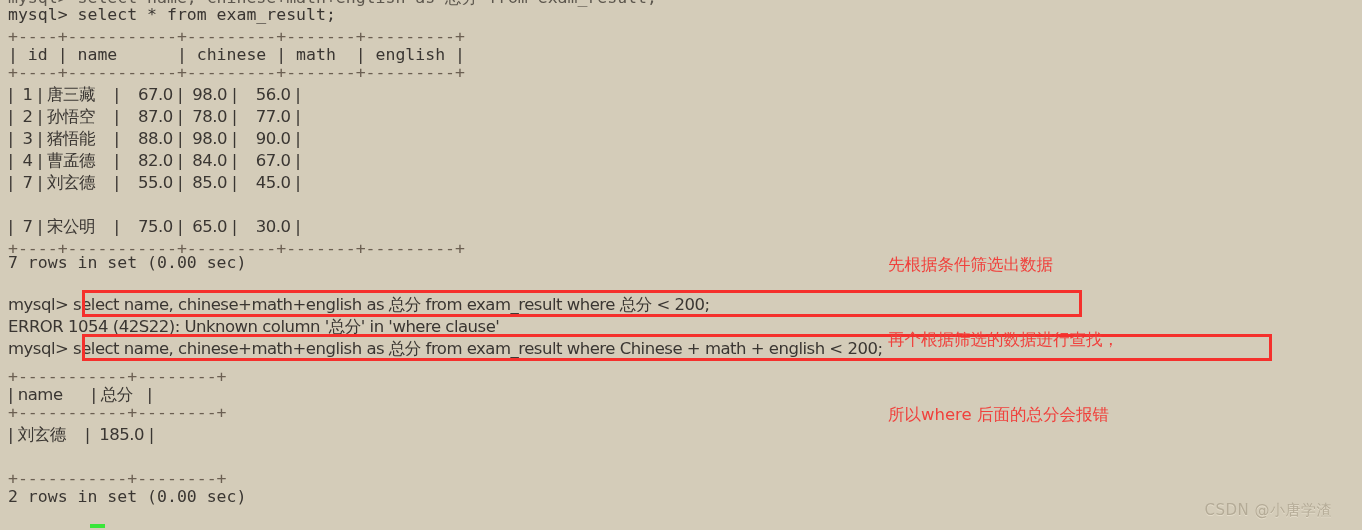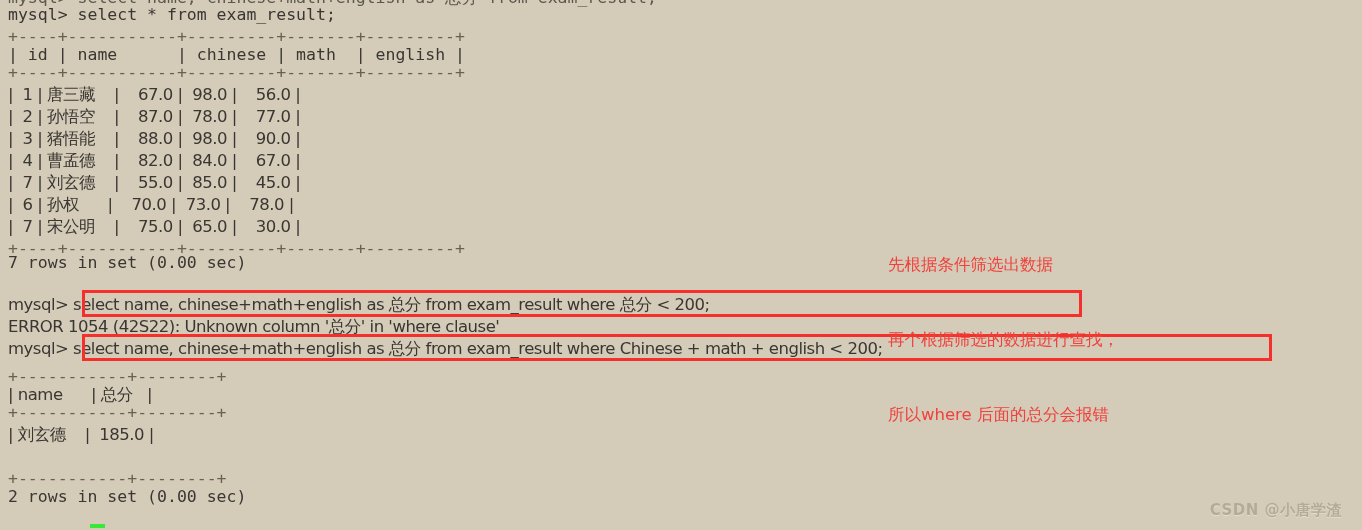--- a/index.html
+++ b/index.html
@@ -80,29 +80,28 @@
     position: absolute;
     left: 90px;
     top: 524px;
     width: 15px;
     height: 4px;
     background: #39e639;
   }
 
   #watermark {
     position: absolute;
-    right: 20px;
+    right: 30px;
     bottom: 6px;
     color: #b4ab97;
     font-family: "DejaVu Sans", "Liberation Sans", sans-serif;
     font-size: 15px;
     letter-spacing: 0.5px;
     text-shadow: 0 1px 0 #e5ddcb;
     white-space: pre;
-    font-weight: bold;
   }
 
   
   #topcut {
     position: absolute;
     left: 0;
     top: 0;
     width: 1362px;
     height: 9px;
     overflow: hidden;
@@ -124,21 +123,20 @@
   <div class="line" style="top:4px;">mysql&gt; select * from exam_result;</div>
   <div class="line rule" style="top:26px;">+----+-----------+---------+-------+---------+</div>
   <div class="line" style="top:44px;">| id | name      | chinese | math  | english |</div>
   <div class="line rule" style="top:62px;">+----+-----------+---------+-------+---------+</div>
 
   <div class="line cjk" style="top:84px;">|  1 | 唐三藏    |    67.0 |  98.0 |    56.0 |</div>
   <div class="line cjk" style="top:106px;">|  2 | 孙悟空    |    87.0 |  78.0 |    77.0 |</div>
   <div class="line cjk" style="top:128px;">|  3 | 猪悟能    |    88.0 |  98.0 |    90.0 |</div>
   <div class="line cjk" style="top:150px;">|  4 | 曹孟德    |    82.0 |  84.0 |    67.0 |</div>
   <div class="line cjk" style="top:172px;">|  7 | 刘玄德    |    55.0 |  85.0 |    45.0 |</div>
-  <div class="line cjk" style="top:194px;">|  6 | 孙权      |    70.0 |  73.0 |    78.0 |</div>
   <div class="line cjk" style="top:216px;">|  7 | 宋公明    |    75.0 |  65.0 |    30.0 |</div>
 
   <div class="line rule" style="top:238px;">+----+-----------+---------+-------+---------+</div>
   <div class="line" style="top:252px;">7 rows in set (0.00 sec)</div>
 
   <div class="line cjk" style="top:294px;">mysql&gt; select name, chinese+math+english as 总分 from exam_result where 总分 &lt; 200;</div>
   <div class="line cjk" style="top:316px;">ERROR 1054 (42S22): Unknown column '总分' in 'where clause'</div>
   <div class="line cjk" style="top:338px;">mysql&gt; select name, chinese+math+english as 总分 from exam_result where Chinese + math + english &lt; 200;</div>
 
   <div class="line rule" style="top:366px;">+-----------+--------+</div>

